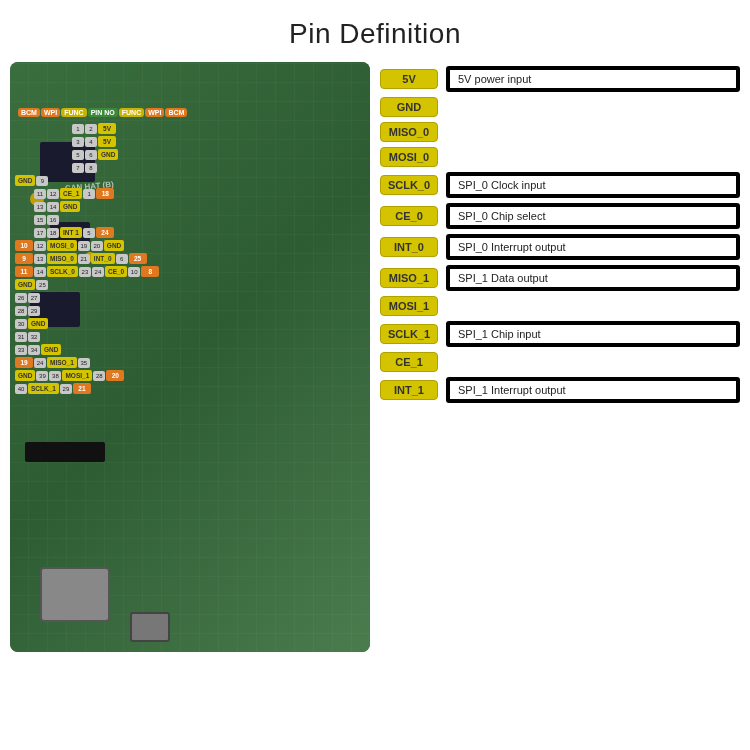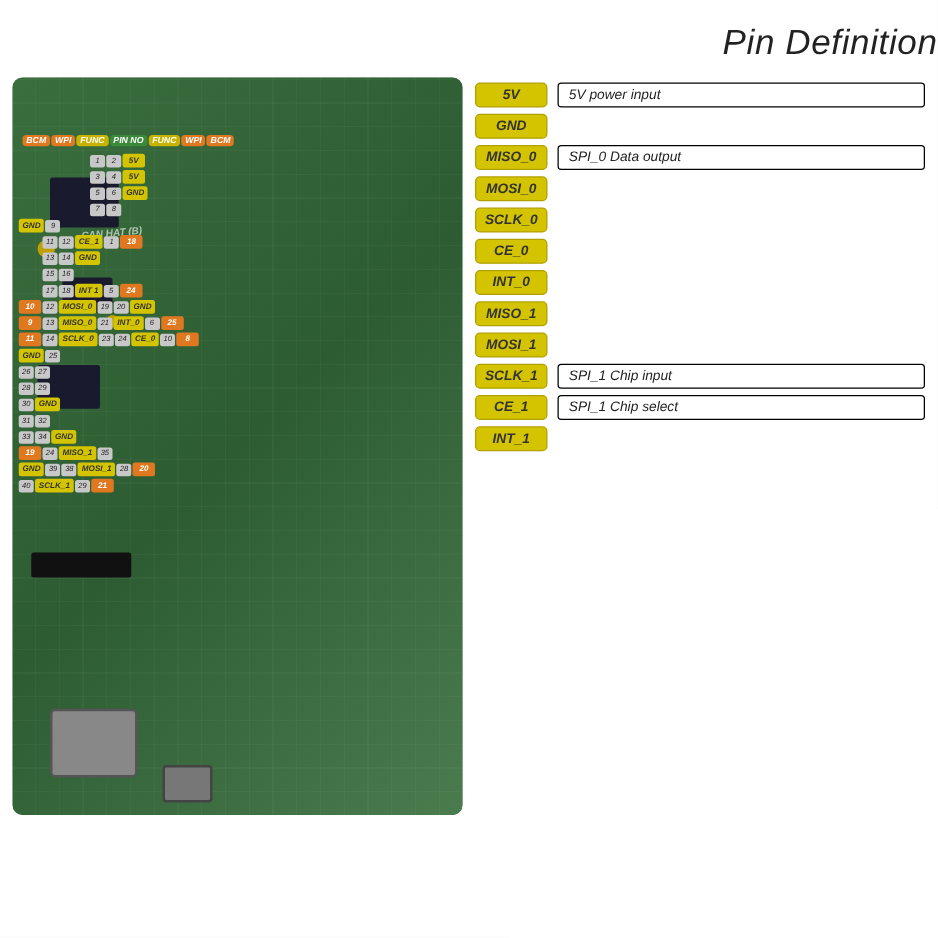--- a/index.html
+++ b/index.html
@@ -12,22 +12,21 @@
       display: flex;
       flex-direction: column;
       align-items: center;
     }
     .page-container {
       width: 750px;
       height: 750px;
       background: #fff;
       display: flex;
       flex-direction: column;
-      align-items: flex-end;
-      font-style: italic;
+      align-items: center;
     }
     .title {
       font-size: 28px;
       font-weight: normal;
       margin-top: 18px;
       margin-bottom: 12px;
       color: #222;
       letter-spacing: 0.5px;
     }
     .content-row {
@@ -137,21 +136,21 @@
       font-weight: bold;
       font-size: 11px;
       border-radius: 4px;
       padding: 3px 6px;
       min-width: 58px;
       text-align: center;
       border: 1px solid #b0a000;
     }
     .legend-desc {
       background: #fff;
-      border: 1px solid #000000;
+      border: 4px solid #000000;
       border-radius: 3px;
       font-size: 11px;
       color: #222;
       padding: 3px 8px;
       flex: 1;
     }
     
     .chip {
       position: absolute;
       background: #1a1a2e;
@@ -387,47 +386,50 @@
     <div class="legend-panel">
       <div class="legend-item">
         <div class="legend-badge">5V</div>
         <div class="legend-desc">5V power input</div>
       </div>
       <div class="legend-item">
         <div class="legend-badge">GND</div>
       </div>
       <div class="legend-item">
         <div class="legend-badge">MISO_0</div>
-        <div class="legend-desc">SPI_0 Data output</div>
       </div>
       <div class="legend-item">
         <div class="legend-badge">MOSI_0</div>
       </div>
       <div class="legend-item">
         <div class="legend-badge">SCLK_0</div>
+        <div class="legend-desc">SPI_0 Clock input</div>
       </div>
       <div class="legend-item">
         <div class="legend-badge">CE_0</div>
+        <div class="legend-desc">SPI_0 Chip select</div>
       </div>
       <div class="legend-item">
         <div class="legend-badge">INT_0</div>
+        <div class="legend-desc">SPI_0 Interrupt output</div>
       </div>
       <div class="legend-item">
         <div class="legend-badge">MISO_1</div>
+        <div class="legend-desc">SPI_1 Data output</div>
       </div>
       <div class="legend-item">
         <div class="legend-badge">MOSI_1</div>
       </div>
       <div class="legend-item">
         <div class="legend-badge">SCLK_1</div>
         <div class="legend-desc">SPI_1 Chip input</div>
       </div>
       <div class="legend-item">
         <div class="legend-badge">CE_1</div>
-        <div class="legend-desc">SPI_1 Chip select</div>
       </div>
       <div class="legend-item">
         <div class="legend-badge">INT_1</div>
+        <div class="legend-desc">SPI_1 Interrupt output</div>
       </div>
     </div>
 
   </div>
 </div>
 
 </body></html>

